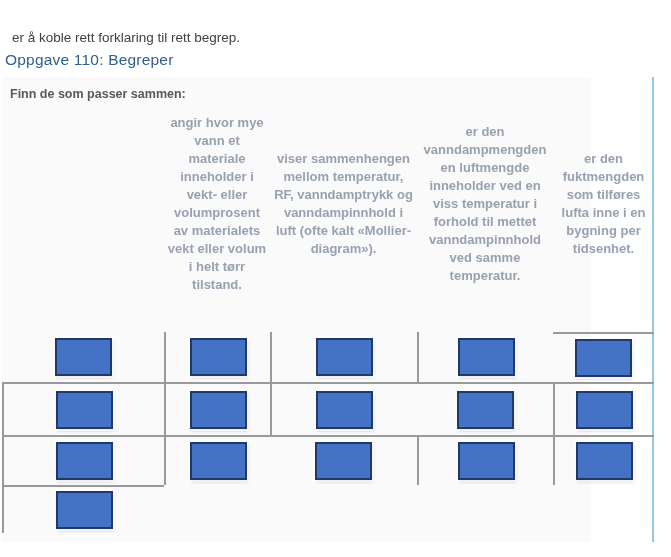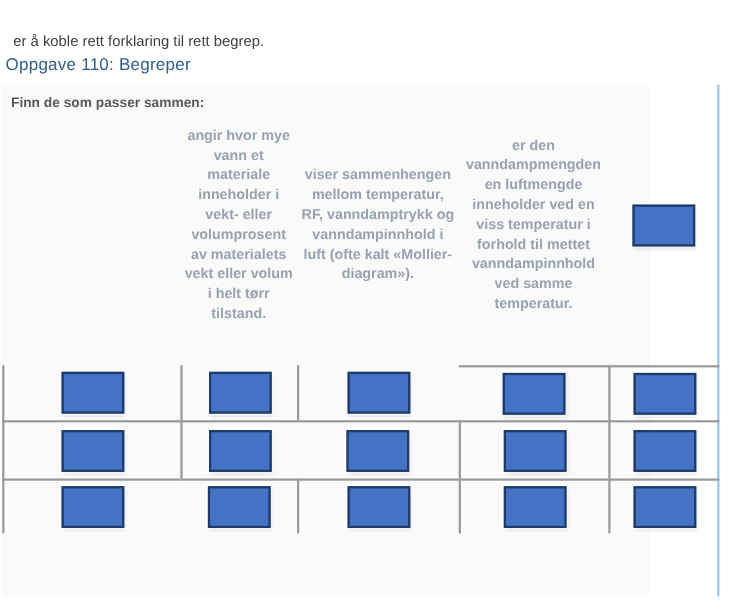--- a/index.html
+++ b/index.html
@@ -81,20 +81,23 @@
       </div>
       <div class="cell def-cell">
         <span>angir hvor mye vann et materiale inneholder i vekt- eller volumprosent av materialets vekt eller volum i helt tørr tilstand.</span>
       </div>
       <div class="cell def-cell">
         <span>viser sammenhengen mellom temperatur, RF, vanndamptrykk og vanndampinnhold i luft (ofte kalt «Mollier-diagram»).</span>
       </div>
       <div class="cell def-cell">
         <span>er den vanndampmengden en luftmengde inneholder ved en viss temperatur i forhold til mettet vanndampinnhold ved samme temperatur.</span>
       </div>
+      <div class="cell def-cell">
+        <span>er den fuktmengden som tilføres lufta inne i en bygning per tidsenhet.</span>
+      </div>
 
       <div class="cell ans-cell">
         <div class="answer-box"></div>
       </div>
       <div class="cell ans-cell vline">
         <div class="answer-box"></div>
       </div>
       <div class="cell ans-cell vline">
         <div class="answer-box"></div>
       </div>

